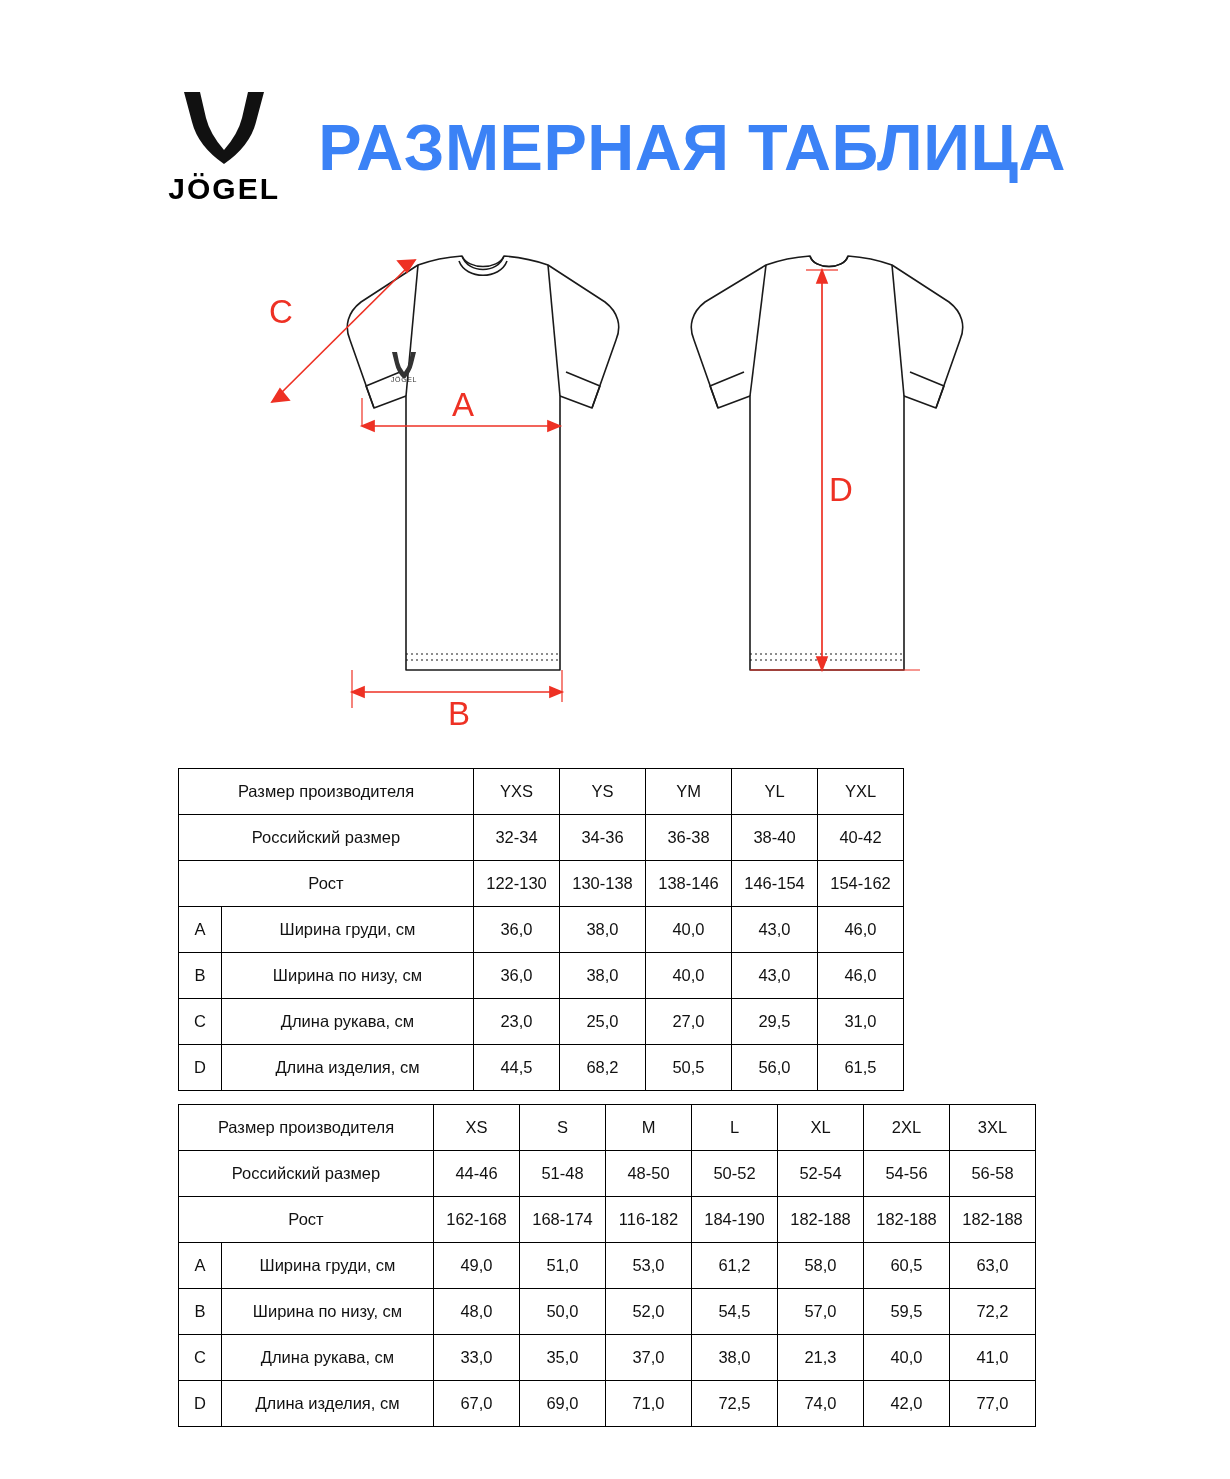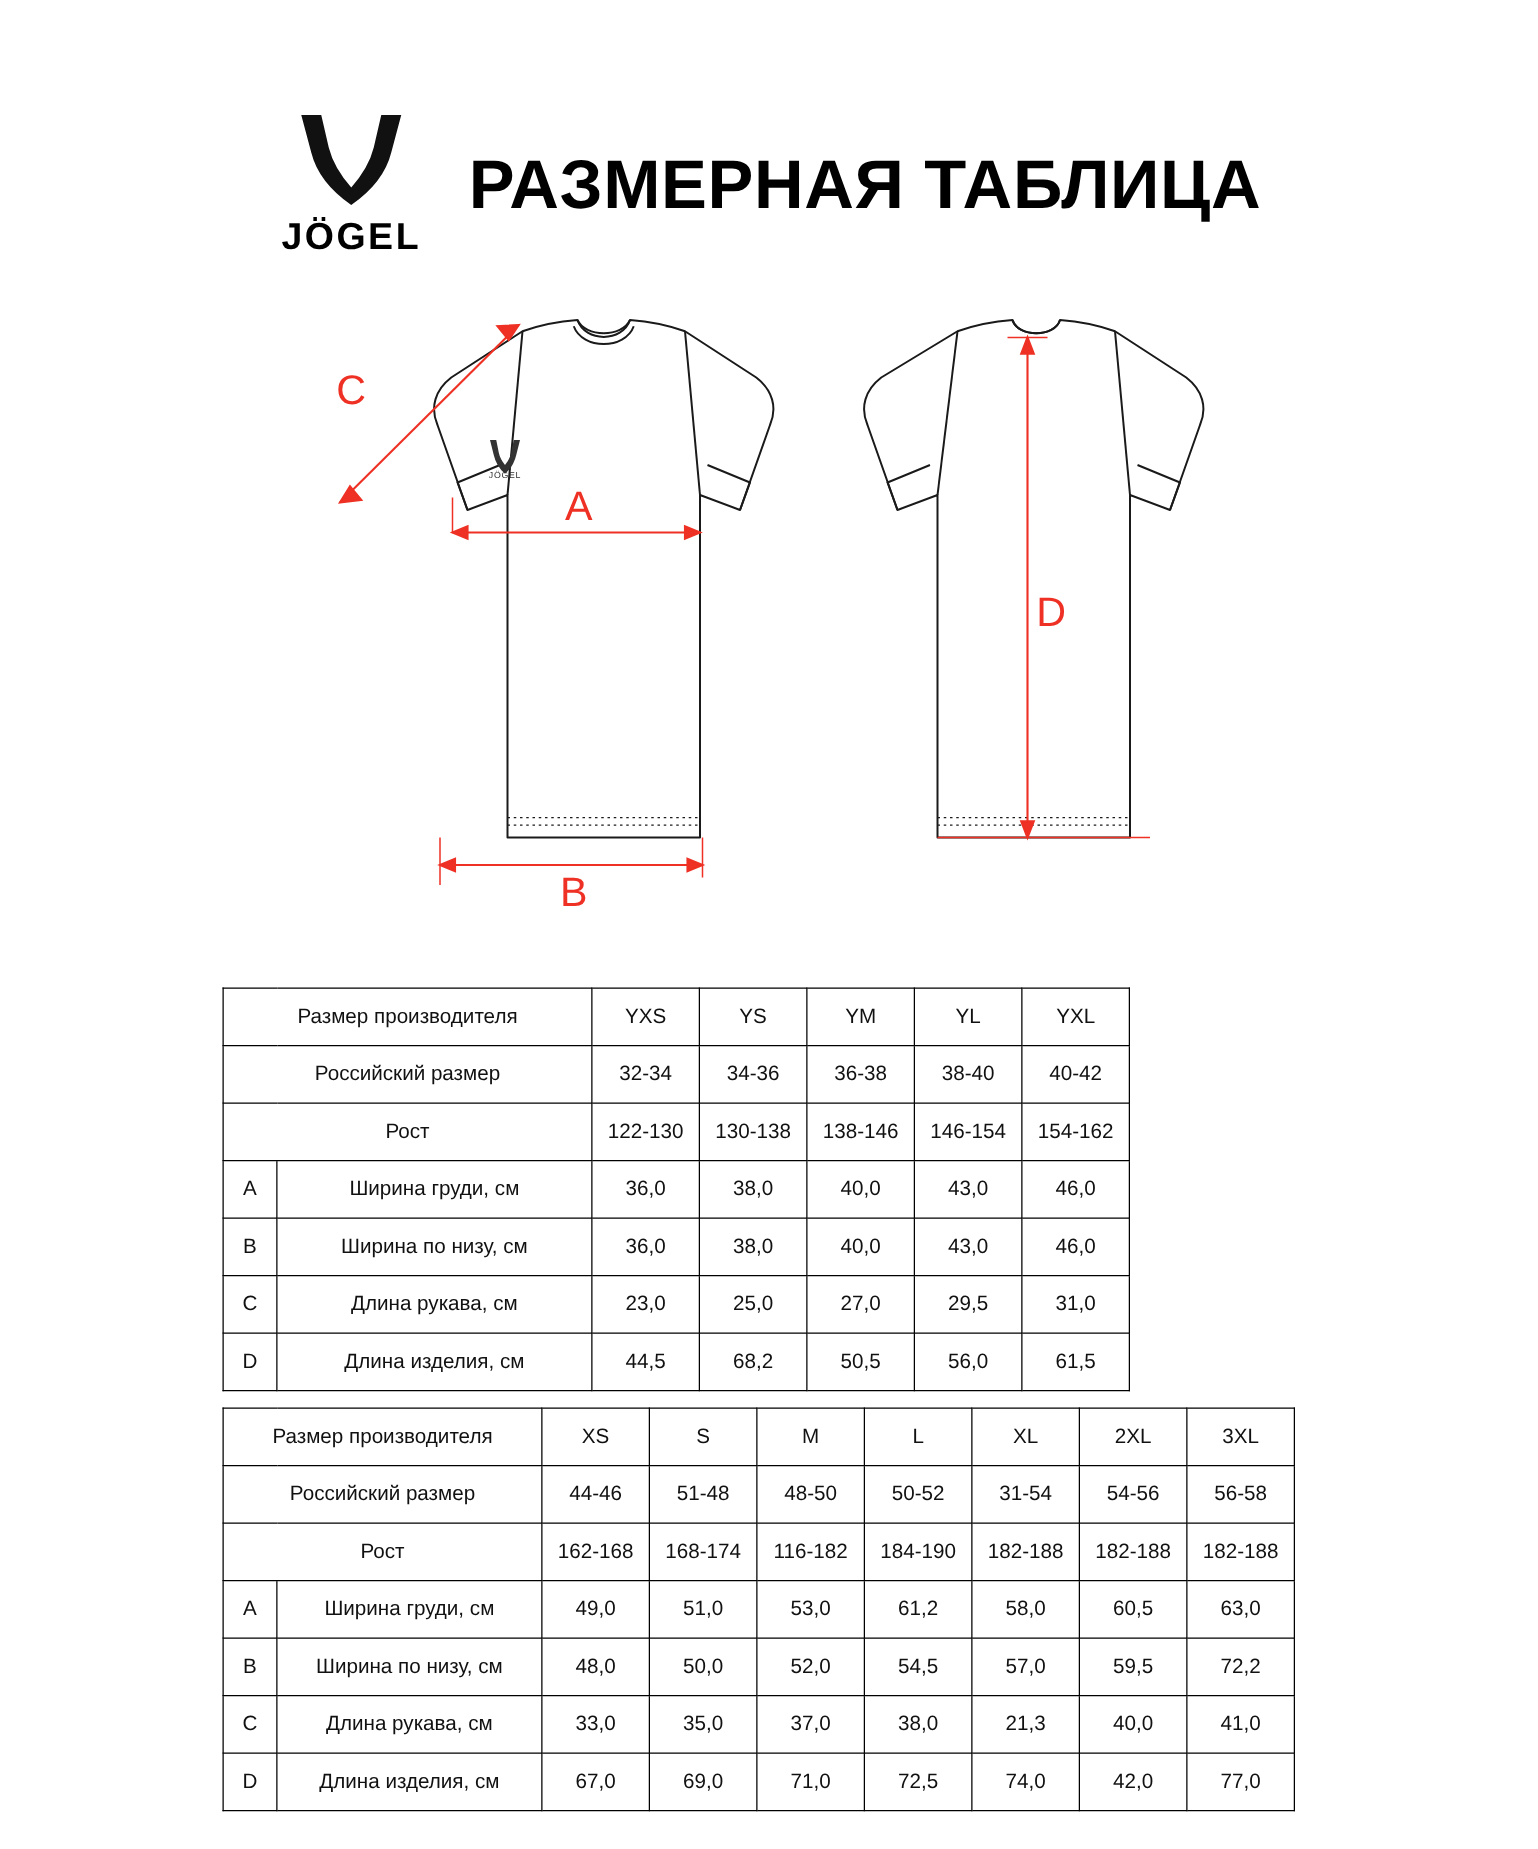--- a/index.html
+++ b/index.html
@@ -41,38 +41,38 @@
     font-family: "Liberation Sans", sans-serif;
     font-weight: bold;
     font-size: 30px;
     letter-spacing: 2px;
     color: #000;
     margin-top: 2px;
   }
   .doc-title {
     font-family: "Liberation Sans", sans-serif;
     font-weight: bold;
-    font-size: 55px;
+    font-size: 65px;
     letter-spacing: 0.5px;
-    color: #000000;
+    color: #3b82f6;
     white-space: nowrap;
   }
 
   
   .illustration {
     position: absolute;
     top: 230px;
     left: 0;
     width: 1230px;
     height: 520px;
   }
   .illustration svg { display: block; }
 
   
-  .table-wrap { position: absolute; margin-top: 22px; }
+  .table-wrap { position: absolute; }
   table.size-table {
     border-collapse: collapse;
     table-layout: fixed;
     font-family: "Liberation Sans", sans-serif;
   }
   table.size-table td, table.size-table th {
     border: 1.6px solid #000;
     height: 45px;
     font-size: 16.5px;
     font-weight: normal;
@@ -309,21 +309,21 @@
           <td>XL</td>
           <td>2XL</td>
           <td>3XL</td>
         </tr>
         <tr>
           <td colspan="2" class="hdr-label">Российский размер</td>
           <td>44-46</td>
           <td>51-48</td>
           <td>48-50</td>
           <td>50-52</td>
-          <td>31-54</td>
+          <td>52-54</td>
           <td>54-56</td>
           <td>56-58</td>
         </tr>
         <tr>
           <td colspan="2" class="hdr-label">Рост</td>
           <td>162-168</td>
           <td>168-174</td>
           <td>116-182</td>
           <td>184-190</td>
           <td>182-188</td>

